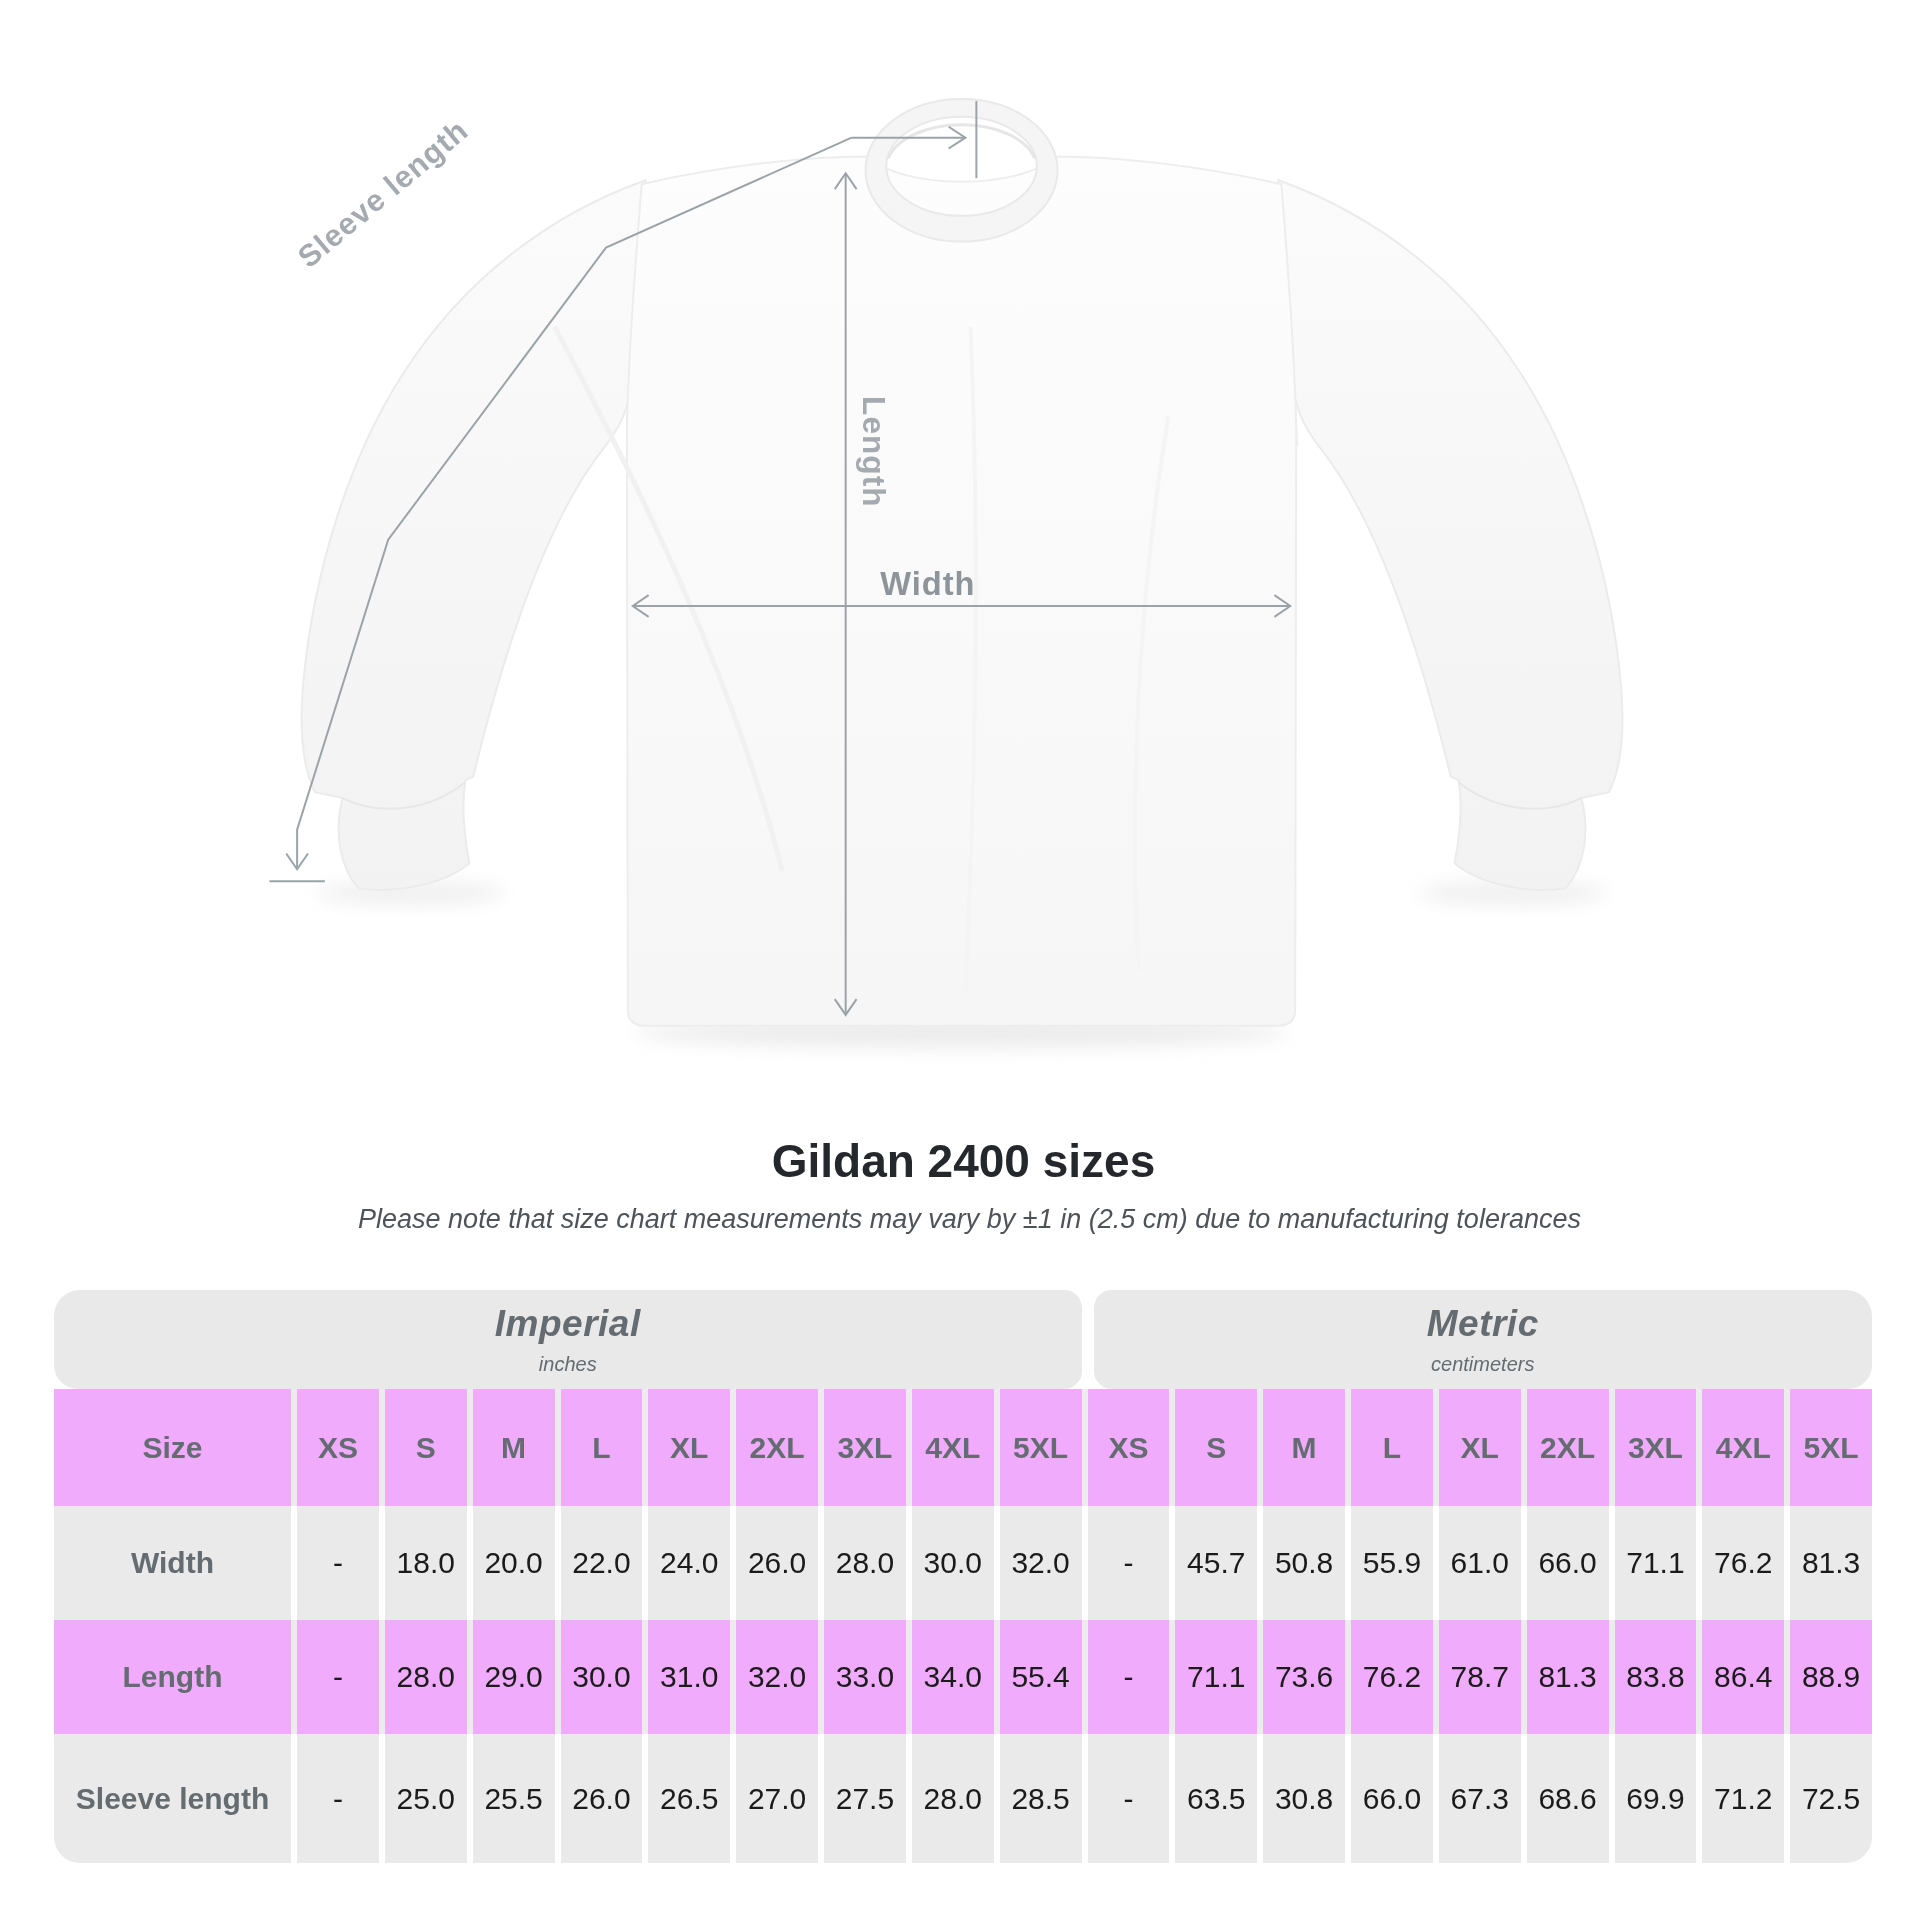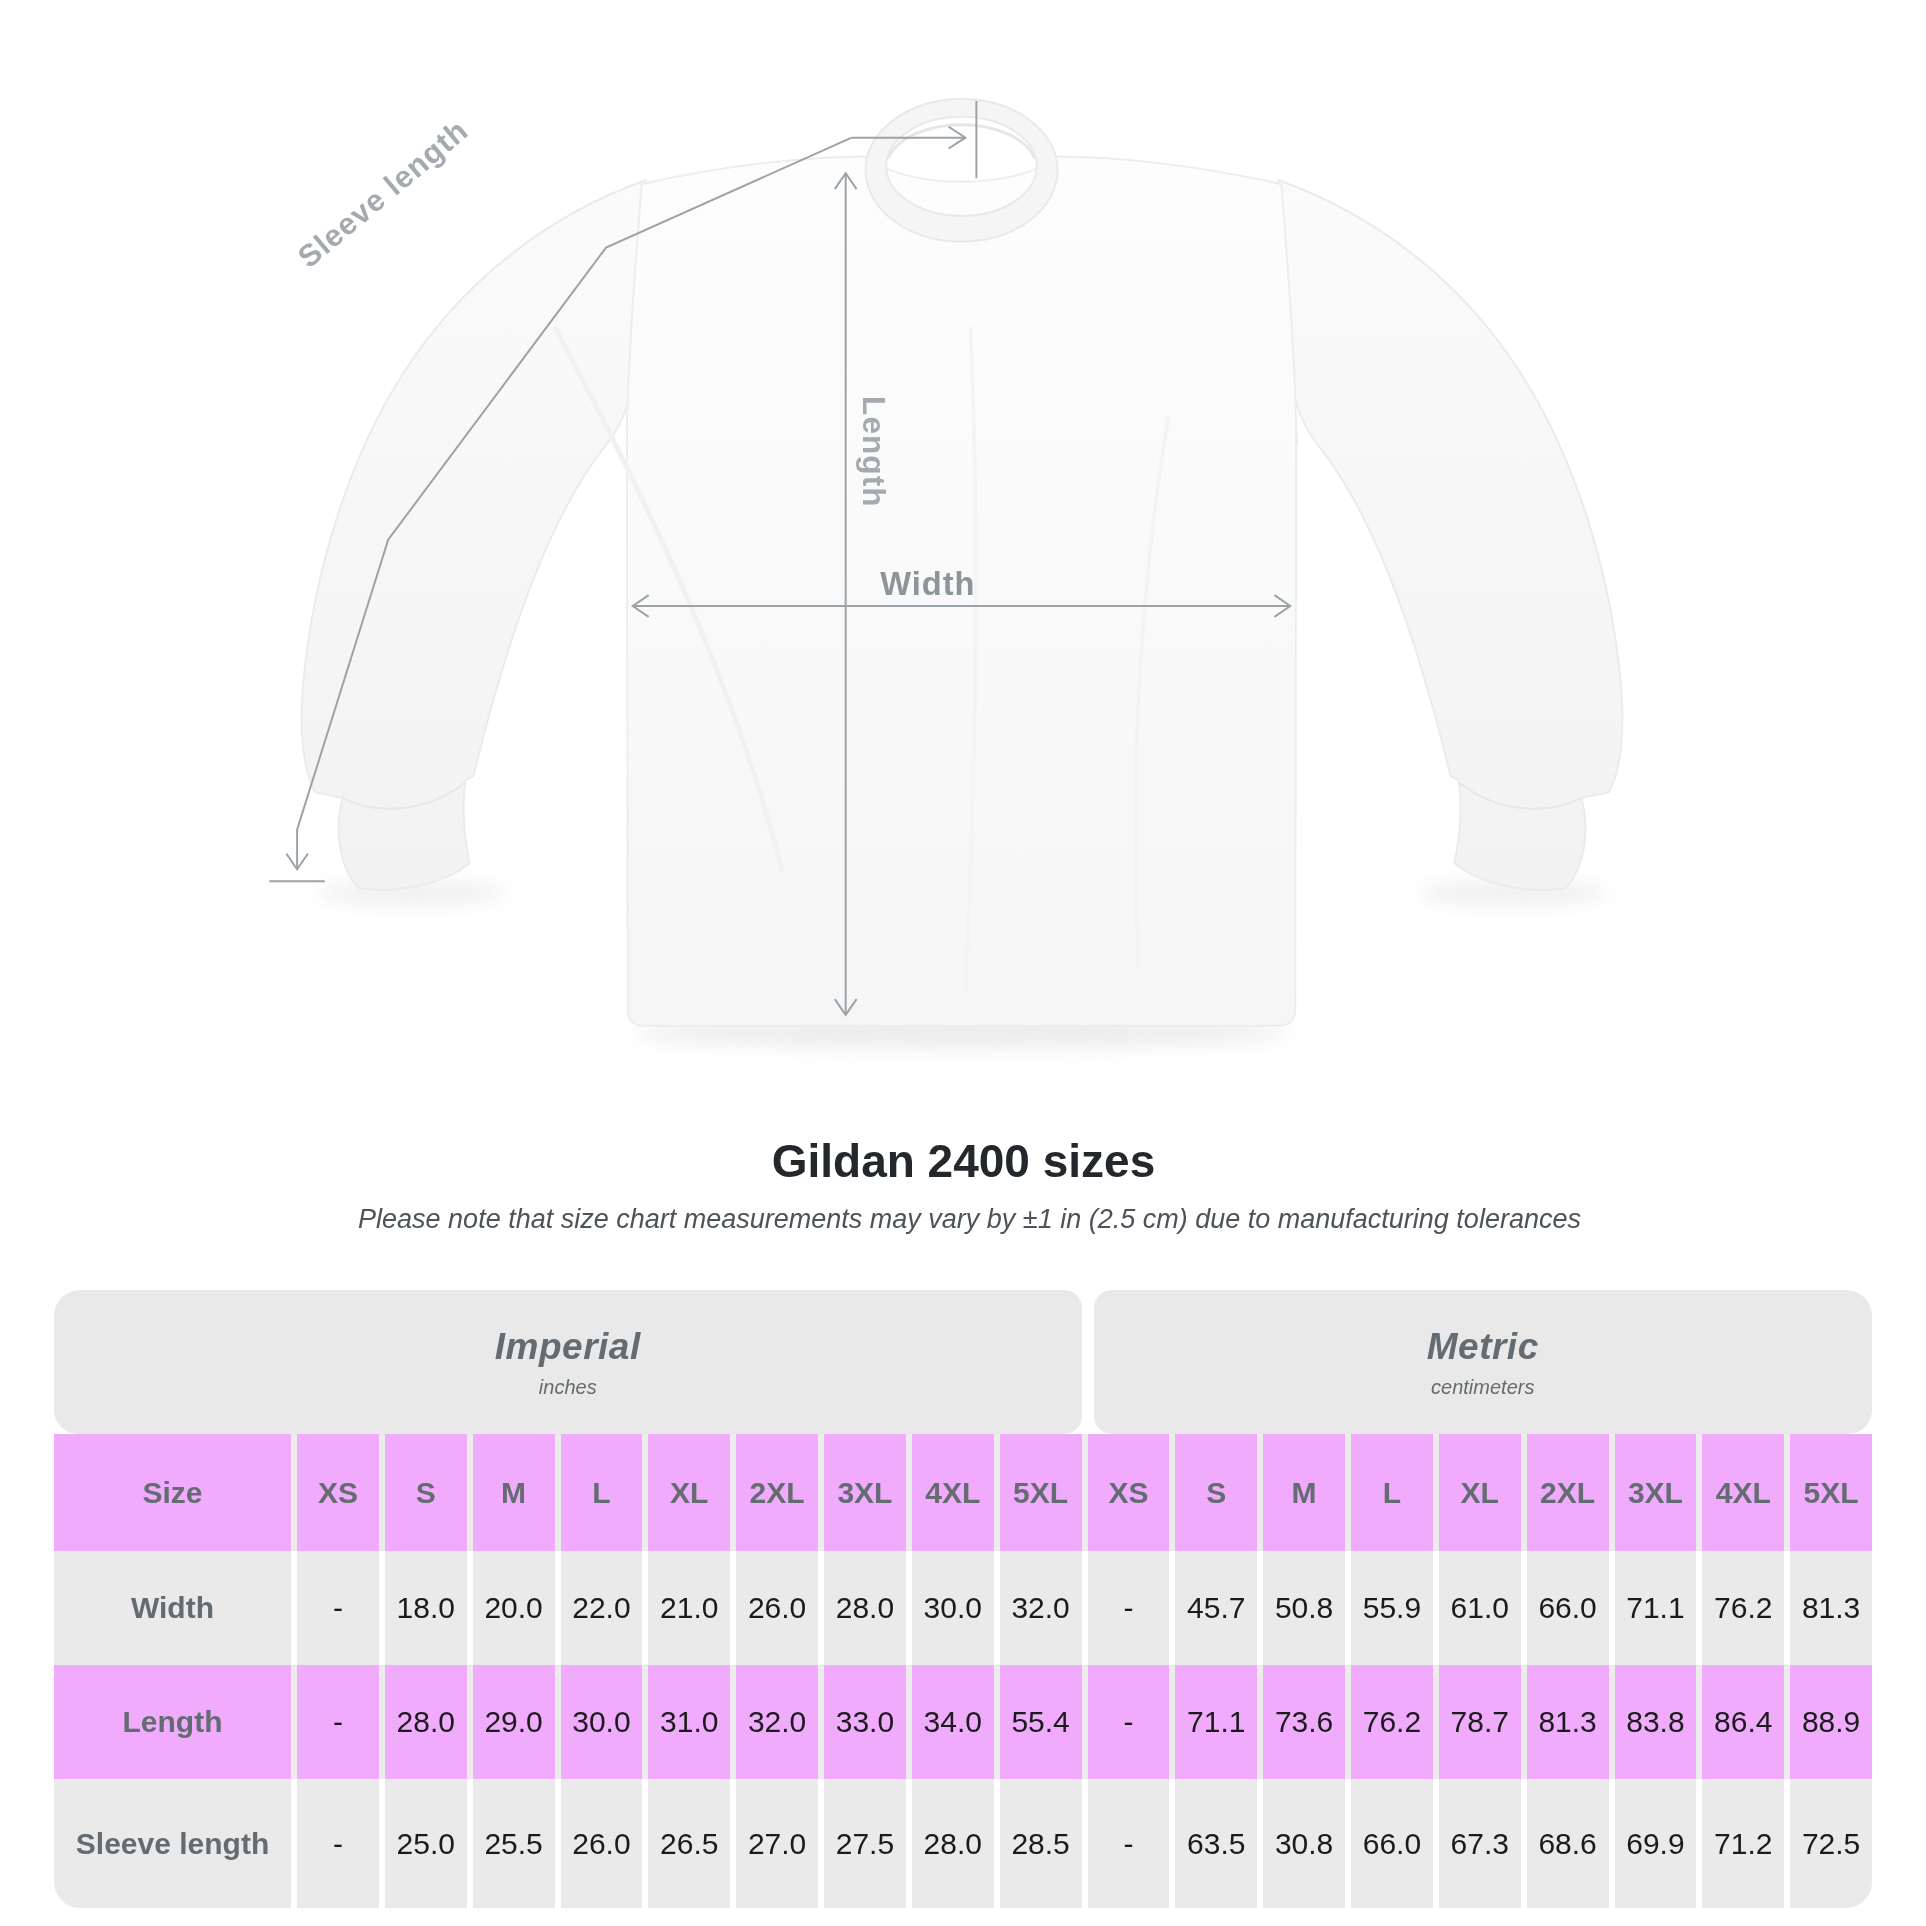--- a/index.html
+++ b/index.html
@@ -28,21 +28,21 @@
   
   .table{
     margin:55px 55px 0 54px;
     border-radius:26px;overflow:hidden;background:#fff;
   }
   .trow{
     display:grid;
     grid-template-columns:237px repeat(18, 1fr);
     column-gap:6px;
   }
-  .bands{height:144px;column-gap:12px;background:#fff;}
+  .bands{height:99px;column-gap:12px;background:#fff;}
   .band{
     display:flex;flex-direction:column;align-items:center;justify-content:center;
     background:var(--band-gray,#e9e9e9);
   }
   .band.imperial{grid-column:1/11;border-radius:24px 18px 18px 24px;}
   .band.metric{grid-column:11/20;border-radius:18px 24px 24px 18px;}
   .band-label{
     font-size:37px;font-weight:bold;font-style:italic;
     color:var(--header-text,#5d666b);letter-spacing:0.5px;
   }
@@ -211,21 +211,21 @@
       </div>
 
     <div>
 
     <div class="trow mrow shade">
           <div class="cell rowlabel">Width</div>
           <div class="cell val">-</div>
           <div class="cell val">18.0</div>
           <div class="cell val">20.0</div>
           <div class="cell val">22.0</div>
-          <div class="cell val">21.0</div>
+          <div class="cell val">24.0</div>
           <div class="cell val">26.0</div>
           <div class="cell val">28.0</div>
           <div class="cell val">30.0</div>
           <div class="cell val">32.0</div>
           <div class="cell val">-</div>
           <div class="cell val">45.7</div>
           <div class="cell val">50.8</div>
           <div class="cell val">55.9</div>
           <div class="cell val">61.0</div>
           <div class="cell val">66.0</div>

